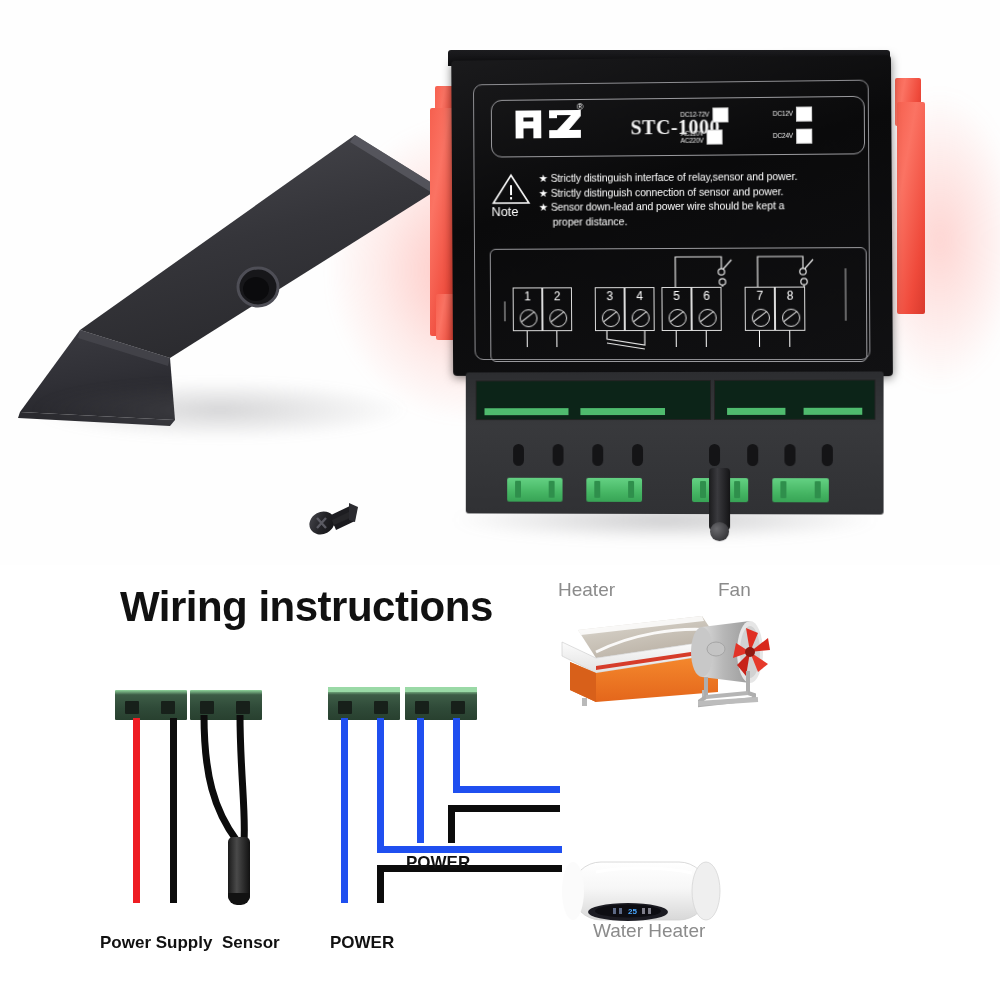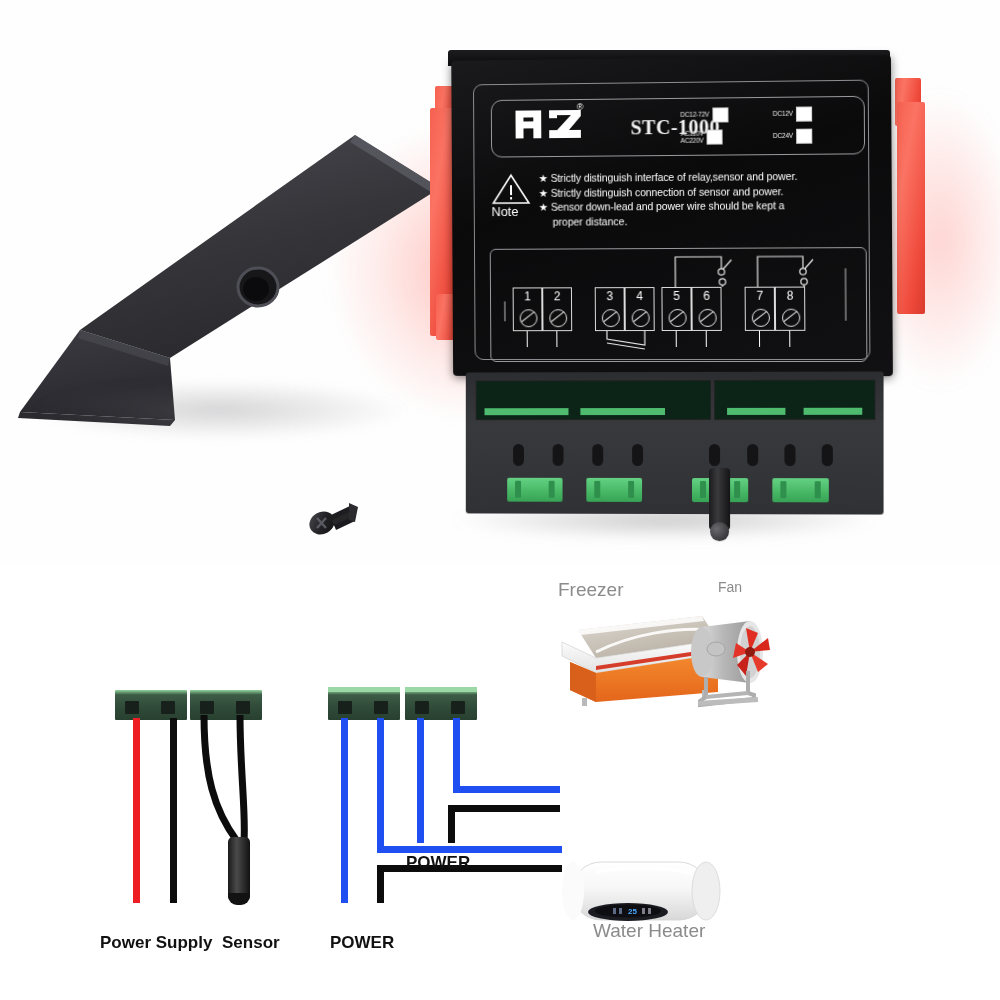--- a/index.html
+++ b/index.html
@@ -499,20 +499,21 @@
       <div class="conn-green" style="left:308px; top:106px; width:56px;"></div>
 
       <div class="probe"></div>
       <div class="probe-tip"></div>
     </div>
   </div>
 </div>
 
 <div id="wiring">
 
+  <div id="wiring-title">Wiring instructions</div>
 
   <div style="position:absolute;left:0;top:0;width:330px;height:435px;">
 
     <div class="connector" style="left:115px; top:125px; width:72px;">
       <div class="conn-slot" style="left:10px;"></div>
       <div class="conn-slot" style="left:46px;"></div>
     </div>
     <div class="connector" style="left:190px; top:125px; width:72px;">
       <div class="conn-slot" style="left:10px;"></div>
       <div class="conn-slot" style="left:46px;"></div>
@@ -560,21 +561,21 @@
 
     <div class="wire wire-blue" style="left:133px; top:153px; width:7px; height:75px;"></div>
     <div class="wire wire-blue" style="left:133px; top:221px; width:107px; height:7px;"></div>
 
     <div class="wire wire-black" style="left:128px; top:240px; width:7px; height:38px;"></div>
     <div class="wire wire-black" style="left:128px; top:240px; width:112px; height:7px;"></div>
 
     <span class="lbl" style="left:10px; top:368px; font-size:17px;">POWER</span>
     <span class="lbl" style="left:86px; top:288px; font-size:17px;">POWER</span>
 
-    <span class="lbl-grey" style="left:238px; top:14px; font-size:19px;">Freezer</span>
+    <span class="lbl-grey" style="left:238px; top:14px; font-size:19px;">Heater</span>
     <div class="appliance" style="left:232px; top:45px; width:168px; height:98px;">
       <svg width="168" height="98" viewBox="0 0 168 98">
         <defs>
           <linearGradient id="frzGlass" x1="0" y1="0" x2="0.6" y2="1">
             <stop offset="0%" stop-color="#f2f2f0"></stop>
             <stop offset="40%" stop-color="#cfc9bf"></stop>
             <stop offset="100%" stop-color="#b9b0a4"></stop>
           </linearGradient>
           <linearGradient id="frzBody" x1="0" y1="0" x2="0" y2="1">
             <stop offset="0%" stop-color="#fdfdfd"></stop>
@@ -595,21 +596,21 @@
         <polygon points="44,56 166,38 166,42 44,60" fill="#d63c2a"></polygon>
 
         <polygon points="18,52 44,63 166,44 166,82 44,92 18,80" fill="url(#frzOrange)"></polygon>
         <polygon points="18,52 44,63 44,92 18,80" fill="#d8601a"></polygon>
 
         <rect x="30" y="88" width="5" height="8" fill="#b9b9b9"></rect>
         <rect x="150" y="80" width="5" height="8" fill="#b9b9b9"></rect>
       </svg>
     </div>
 
-    <span class="lbl-grey" style="left:398px; top:14px; font-size:14px;">Fan</span>
+    <span class="lbl-grey" style="left:398px; top:14px; font-size:19px;">Fan</span>
     <div class="appliance" style="left:368px; top:44px; width:108px; height:100px;">
       <svg width="108" height="100" viewBox="0 0 108 100">
         <defs>
           <linearGradient id="fanBody" x1="0" y1="0" x2="1" y2="0">
             <stop offset="0%" stop-color="#d9d9d9"></stop>
             <stop offset="45%" stop-color="#b7b7b7"></stop>
             <stop offset="100%" stop-color="#9b9b9b"></stop>
           </linearGradient>
         </defs>
 

